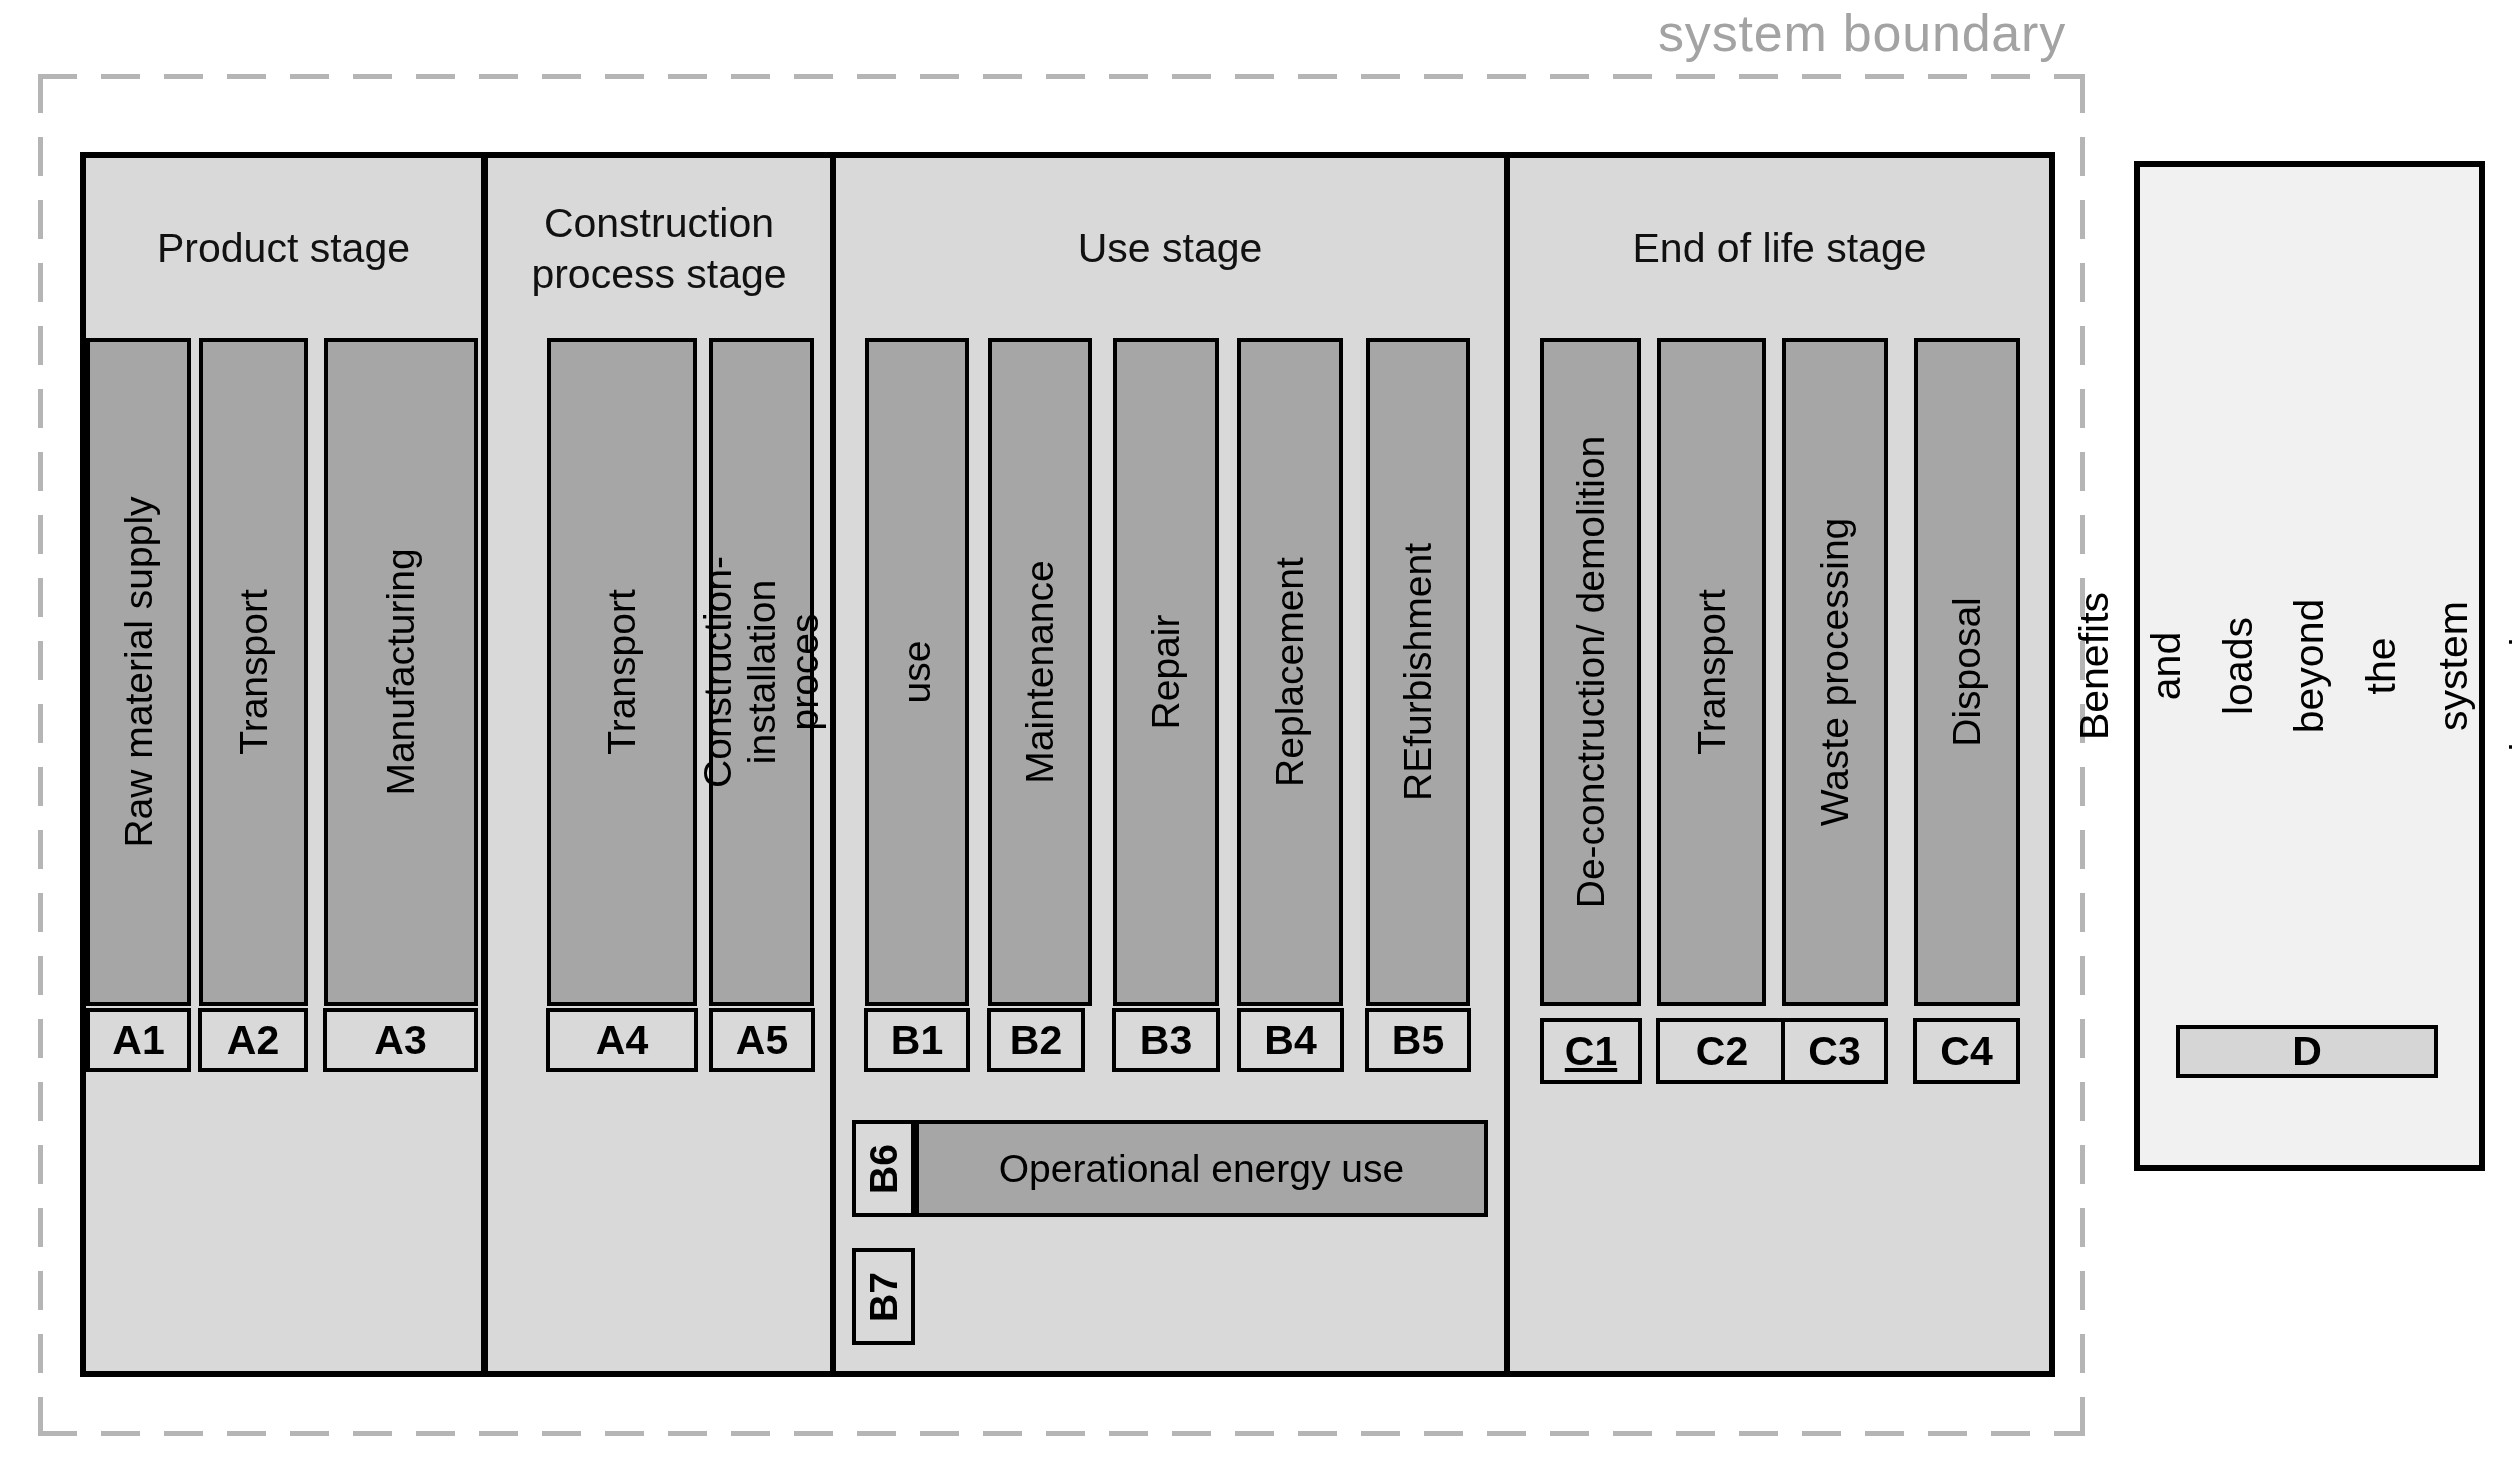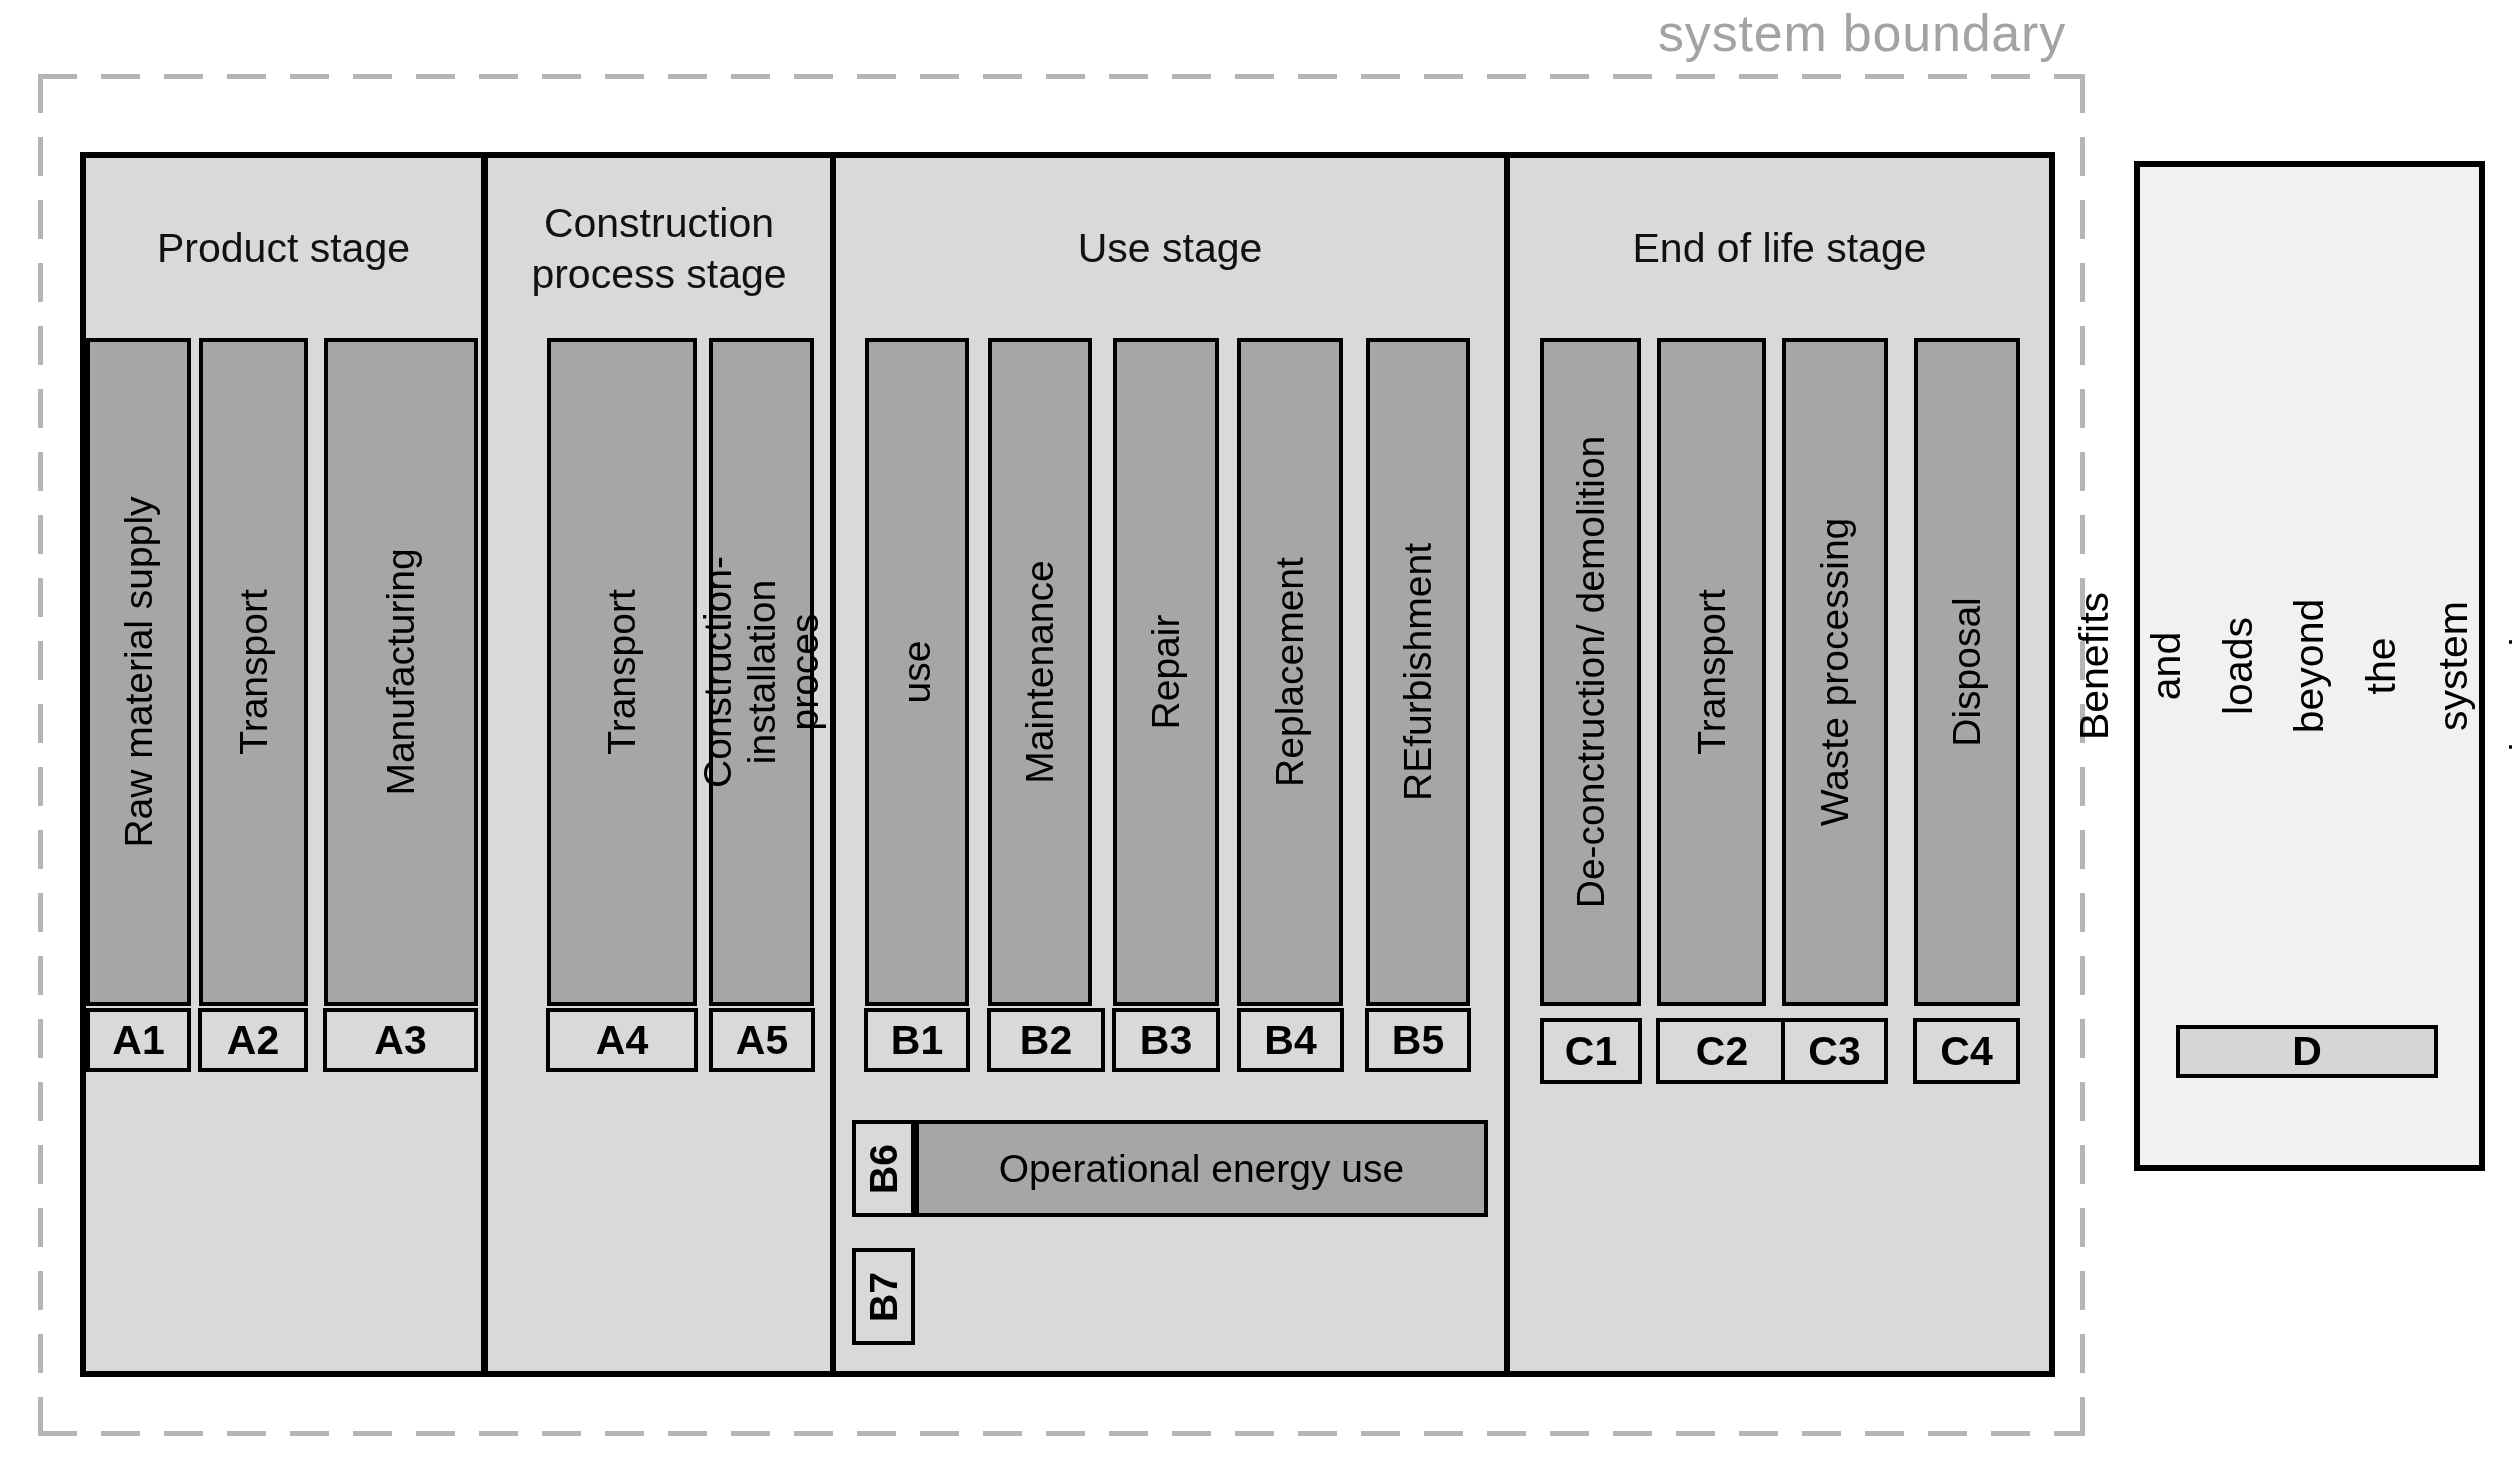--- a/index.html
+++ b/index.html
@@ -90,21 +90,21 @@
     <div class="bar" style="left:277px; width:106px;">
       <span class="vlabel">Repair</span>
     </div>
     <div class="bar" style="left:401px; width:106px;">
       <span class="vlabel">Replacement</span>
     </div>
     <div class="bar" style="left:530px; width:104px;">
       <span class="vlabel">REfurbishment</span>
     </div>
     <div class="code" style="left:28px;  width:106px;">B1</div>
-    <div class="code" style="left:151px; width:118px;">B2</div>
+    <div class="code" style="left:151px; width:98px;">B2</div>
     <div class="code" style="left:276px; width:108px;">B3</div>
     <div class="code" style="left:401px; width:107px;">B4</div>
     <div class="code" style="left:529px; width:106px;">B5</div>
 
     <div class="oprow-cell" style="left:16px; top:962px;">
       <span class="vlabel">B6</span>
     </div>
     <div class="oprow-box" style="left:79px; top:962px;">
       <span>Operational energy use</span>
     </div>
@@ -120,21 +120,21 @@
     </div>
     <div class="bar" style="left:147px; width:109px;">
       <span class="vlabel">Transport</span>
     </div>
     <div class="bar" style="left:272px; width:106px;">
       <span class="vlabel">Waste processing</span>
     </div>
     <div class="bar" style="left:404px; width:106px;">
       <span class="vlabel">Disposal</span>
     </div>
-    <div class="code code-c" style="left:30px;  width:102px;">C1</div>
+    <div class="code code-c" style="left:30px;  width:102px;text-decoration:underline;">C1</div>
     <div class="code code-c" style="left:146px; width:132px;">C2</div>
     <div class="code code-c" style="left:271px; width:107px;">C3</div>
     <div class="code code-c" style="left:403px; width:107px;">C4</div>
   </div>
 
   <div class="beyond">
     <span class="vlabel wrap beyond-text">Benefits and loads beyond the
 system boundary</span>
     <div class="d-bar">
       <span>D</span>

